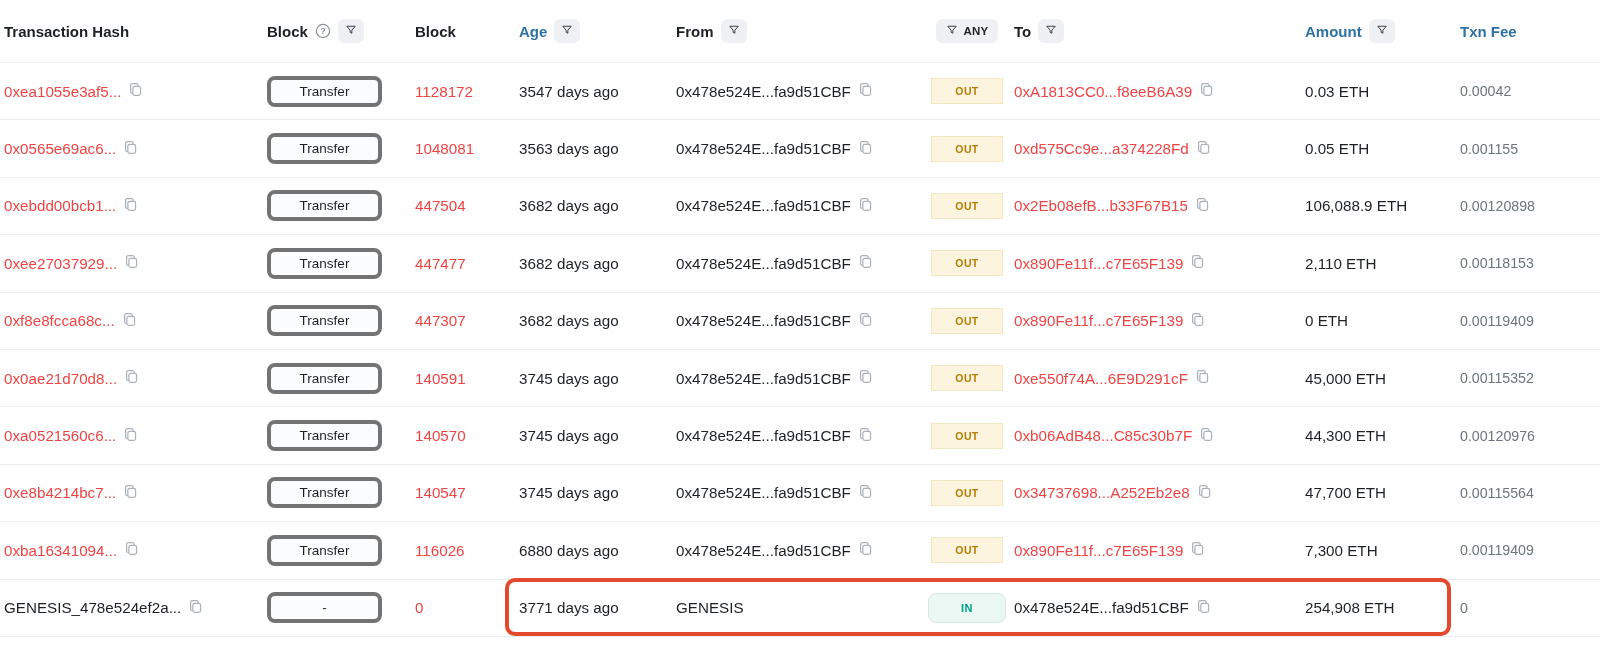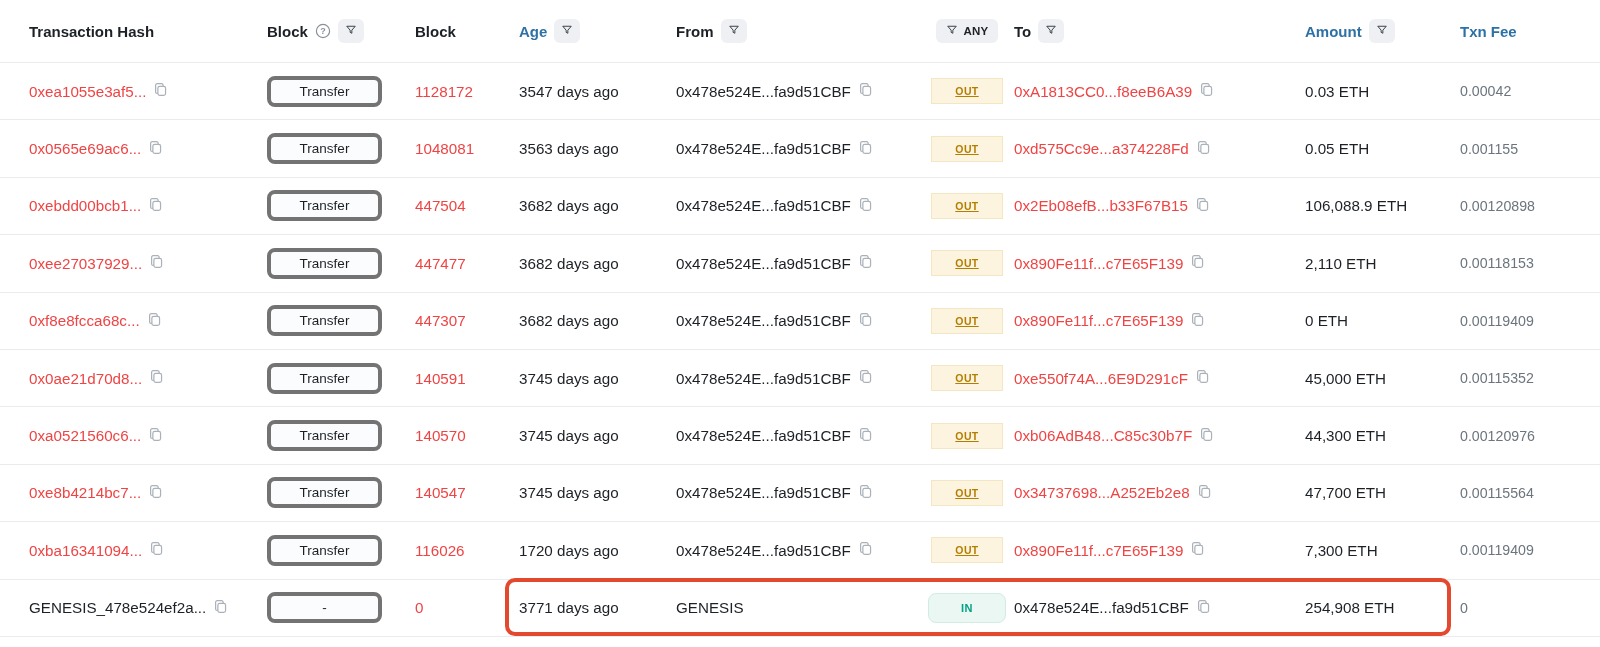--- a/index.html
+++ b/index.html
@@ -11,21 +11,21 @@
   .grid-row {
     display: grid;
     grid-template-columns: 267px 148px 104px 157px 244px 94px 291px 155px 1fr;
     align-items: center;
     border-bottom: 1px solid #e9ecef;
   }
   .header-row { height: 63px; }
   .data-row { height: 57.4px; }
 
   .cell { display: flex; align-items: center; gap: 7px; min-width: 0; }
-  .c-hash { padding-left: 29px; }
+  .c-hash { padding-left: 4px; }
 
   .hdr { font-weight: bold; font-size: 15px; color: #1d2126; }
   .hdr-link { color: #2d71a5; cursor: pointer; }
 
   .filter-btn {
     width: 26px; height: 24px; border-radius: 6px; background: #eef0f3;
     display: inline-flex; align-items: center; justify-content: center;
     cursor: pointer; border: none; flex: none;
   }
   .any-chip {
@@ -50,21 +50,21 @@
     font-size: 13.5px; color: #1d2126;
   }
 
   .c-dir { justify-content: center; }
   .badge {
     display: inline-flex; align-items: center; justify-content: center;
     font-weight: bold; letter-spacing: .4px;
   }
   .badge-out {
     width: 72px; height: 26px; border-radius: 0; font-size: 10.5px;
-    color: #b47d00; background: #fcf4de; border: 1px solid #f3e7c3; text-decoration: underline;
+    color: #b47d00; background: #fcf4de; border: 1px solid #f3e7c3;
   }
   .badge-in {
     width: 78px; height: 30px; border-radius: 8px; font-size: 11px;
     color: #00a186; background: #eaf7f2; border: 1px solid #d2ebe3;
   }
 
   .amount { font-size: 15.2px; color: #1d2126; white-space: nowrap; }
   .fee { font-size: 14.2px; color: #6c757d; white-space: nowrap; }
 
   .highlight-box {
@@ -531,21 +531,21 @@
               </svg></span>
           </button>
     </div>
     <div class="cell">
       <span class="method-chip">Transfer</span>
     </div>
     <div class="cell">
       <span class="txt link">116026</span>
     </div>
     <div class="cell">
-      <span class="txt plain">1720 days ago</span>
+      <span class="txt plain">6880 days ago</span>
     </div>
     <div class="cell">
       <span class="txt plain">0x478e524E...fa9d51CBF</span>
       <button class="copy-btn">
             <span class="i-copy"><svg width="15" height="15" viewBox="0 0 16 16">
                 <rect x="5.2" y="4.6" width="8.2" height="9.6" rx="2" fill="none" stroke="#aab1b9" stroke-width="1.3"></rect>
                 <path d="M10.8 4.6V3.4A1.6 1.6 0 0 0 9.2 1.8H4.4a1.6 1.6 0 0 0-1.6 1.6v7.2a1.6 1.6 0 0 0 1.6 1.6h.8" fill="none" stroke="#aab1b9" stroke-width="1.3"></path>
               </svg></span>
           </button>
     </div>

